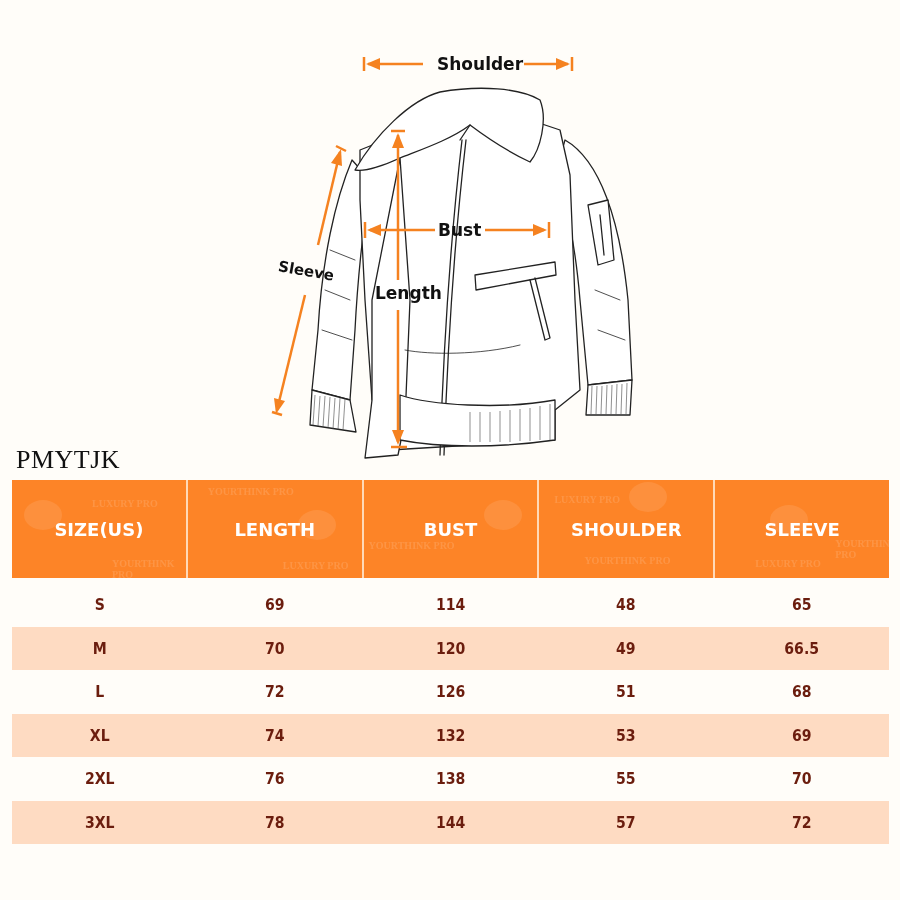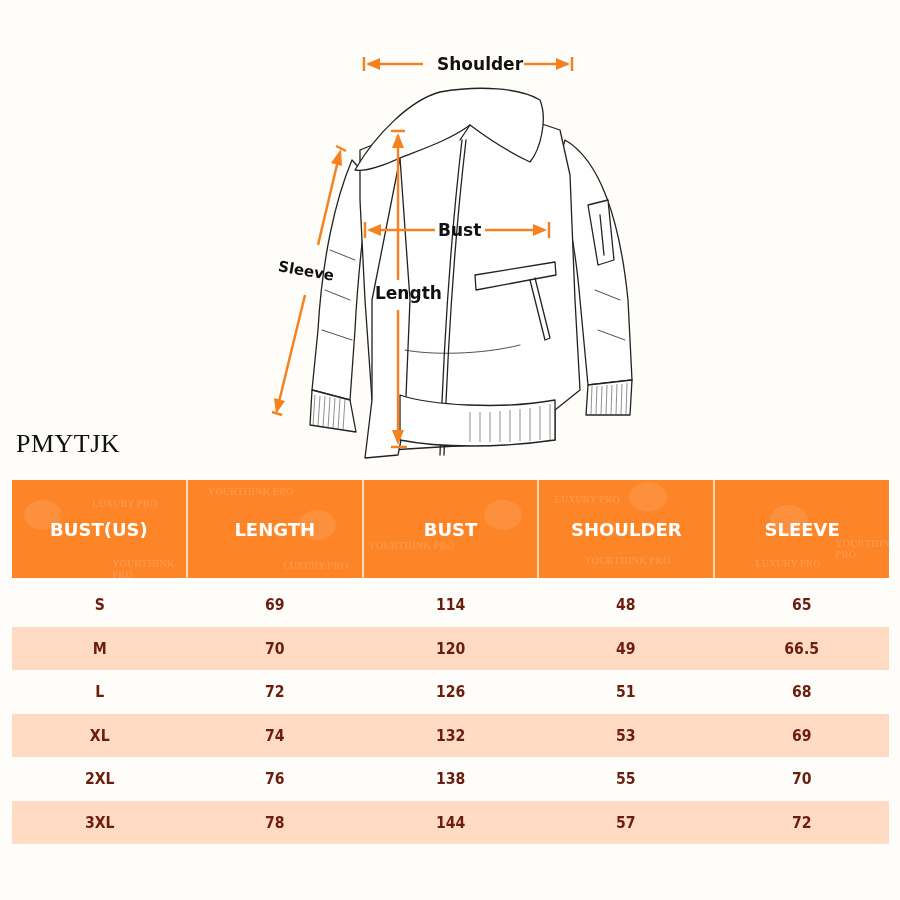--- a/index.html
+++ b/index.html
@@ -1,20 +1,20 @@
 <!DOCTYPE html>
 <html><head>
 <meta charset="utf-8">
 <style>
   html, body { margin:0; padding:0; }
   body { width:900px; height:900px; background:#fffdf9; position:relative; overflow:hidden; font-family:"Liberation Sans", sans-serif; }
   .illustration { position:absolute; left:0; top:0; width:900px; height:470px; }
   .illustration svg { position:absolute; left:0; top:0; }
   .dim-label { position:absolute; font-family:"DejaVu Sans", sans-serif; font-weight:bold; color:#111; font-size:17px; white-space:nowrap; }
-  .brand { position:absolute; left:16px; top:429px; font-family:"Liberation Serif", serif; font-size:26px; color:#111; letter-spacing:0.5px; }
+  .brand { position:absolute; left:16px; top:445px; font-family:"Liberation Serif", serif; font-size:26px; color:#111; letter-spacing:0.5px; }
   .table { position:absolute; left:12px; top:480px; width:877px; }
   .hdr-row { display:flex; height:98px; }
   .hdr-cell { flex:1; background:#fd8427; display:flex; align-items:center; justify-content:center; color:#fff; font-family:"DejaVu Sans", sans-serif; font-weight:bold; font-size:18px; border-right:2px solid #ffd9b8; position:relative; overflow:hidden; }
   .hdr-cell:last-child { border-right:none; }
   .hdr-cell .wm { position:absolute; font-family:"Liberation Serif", serif; font-size:10px; color:rgba(255,255,255,0.14); font-weight:bold; }
   .hdr-cell .blob { position:absolute; width:38px; height:30px; border-radius:50%; background:rgba(255,255,255,0.10); }
   .hdr-cell span.lbl { position:relative; z-index:2; }
   .data-rows { margin-top:5px; }
   .row { display:flex; height:43.5px; }
   .row.alt { background:#fedbc2; }
@@ -103,21 +103,21 @@
 </div>
 
 <div class="brand">PMYTJK</div>
 
 <div class="table">
   <div class="hdr-row">
     <div class="hdr-cell">
       <div class="blob" style="left:12px; top:20px;"></div>
       <div class="wm" style="left:80px; top:18px;">LUXURY PRO</div>
       <div class="wm" style="left:100px; top:78px;">YOURTHINK PRO</div>
-      <span class="lbl">BUST(US)</span>
+      <span class="lbl">SIZE(US)</span>
     </div>
     <div class="hdr-cell">
       <div class="wm" style="left:20px; top:6px;">YOURTHINK PRO</div>
       <div class="blob" style="left:110px; top:30px;"></div>
       <div class="wm" style="left:95px; top:80px;">LUXURY PRO</div>
       <span class="lbl">LENGTH</span>
     </div>
     <div class="hdr-cell">
       <div class="blob" style="left:120px; top:20px;"></div>
       <div class="wm" style="left:5px; top:60px;">YOURTHINK PRO</div>

